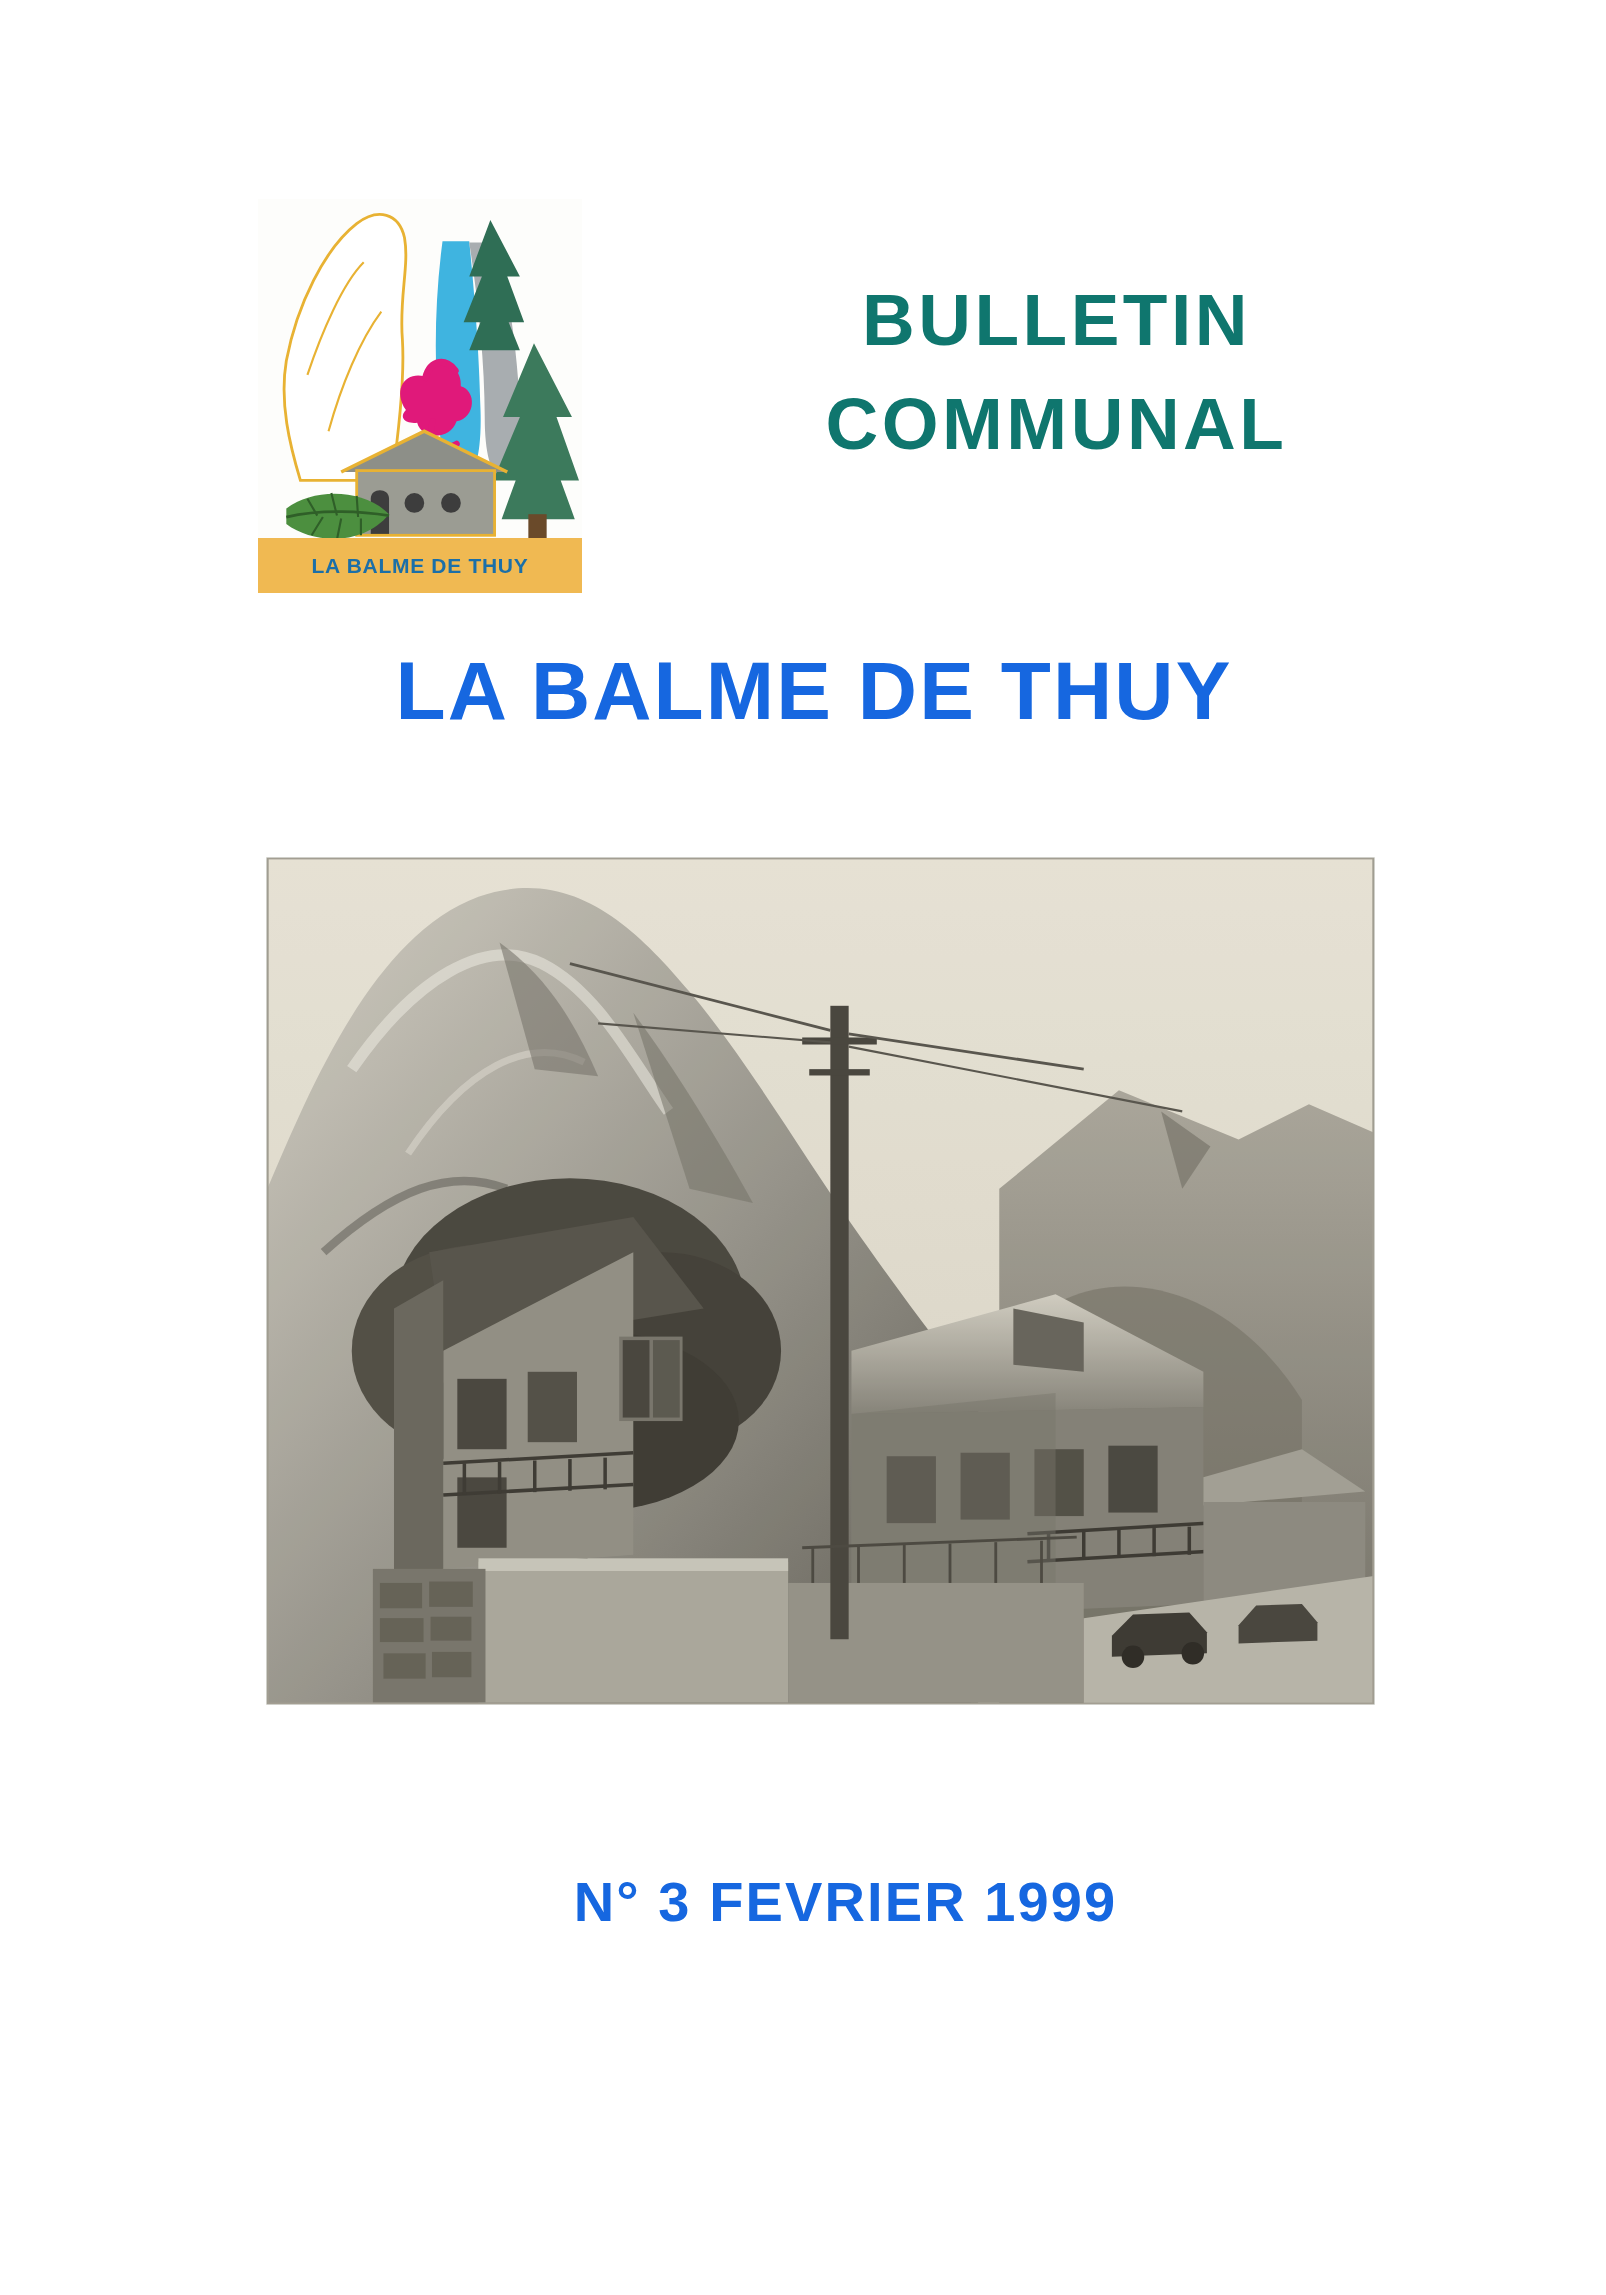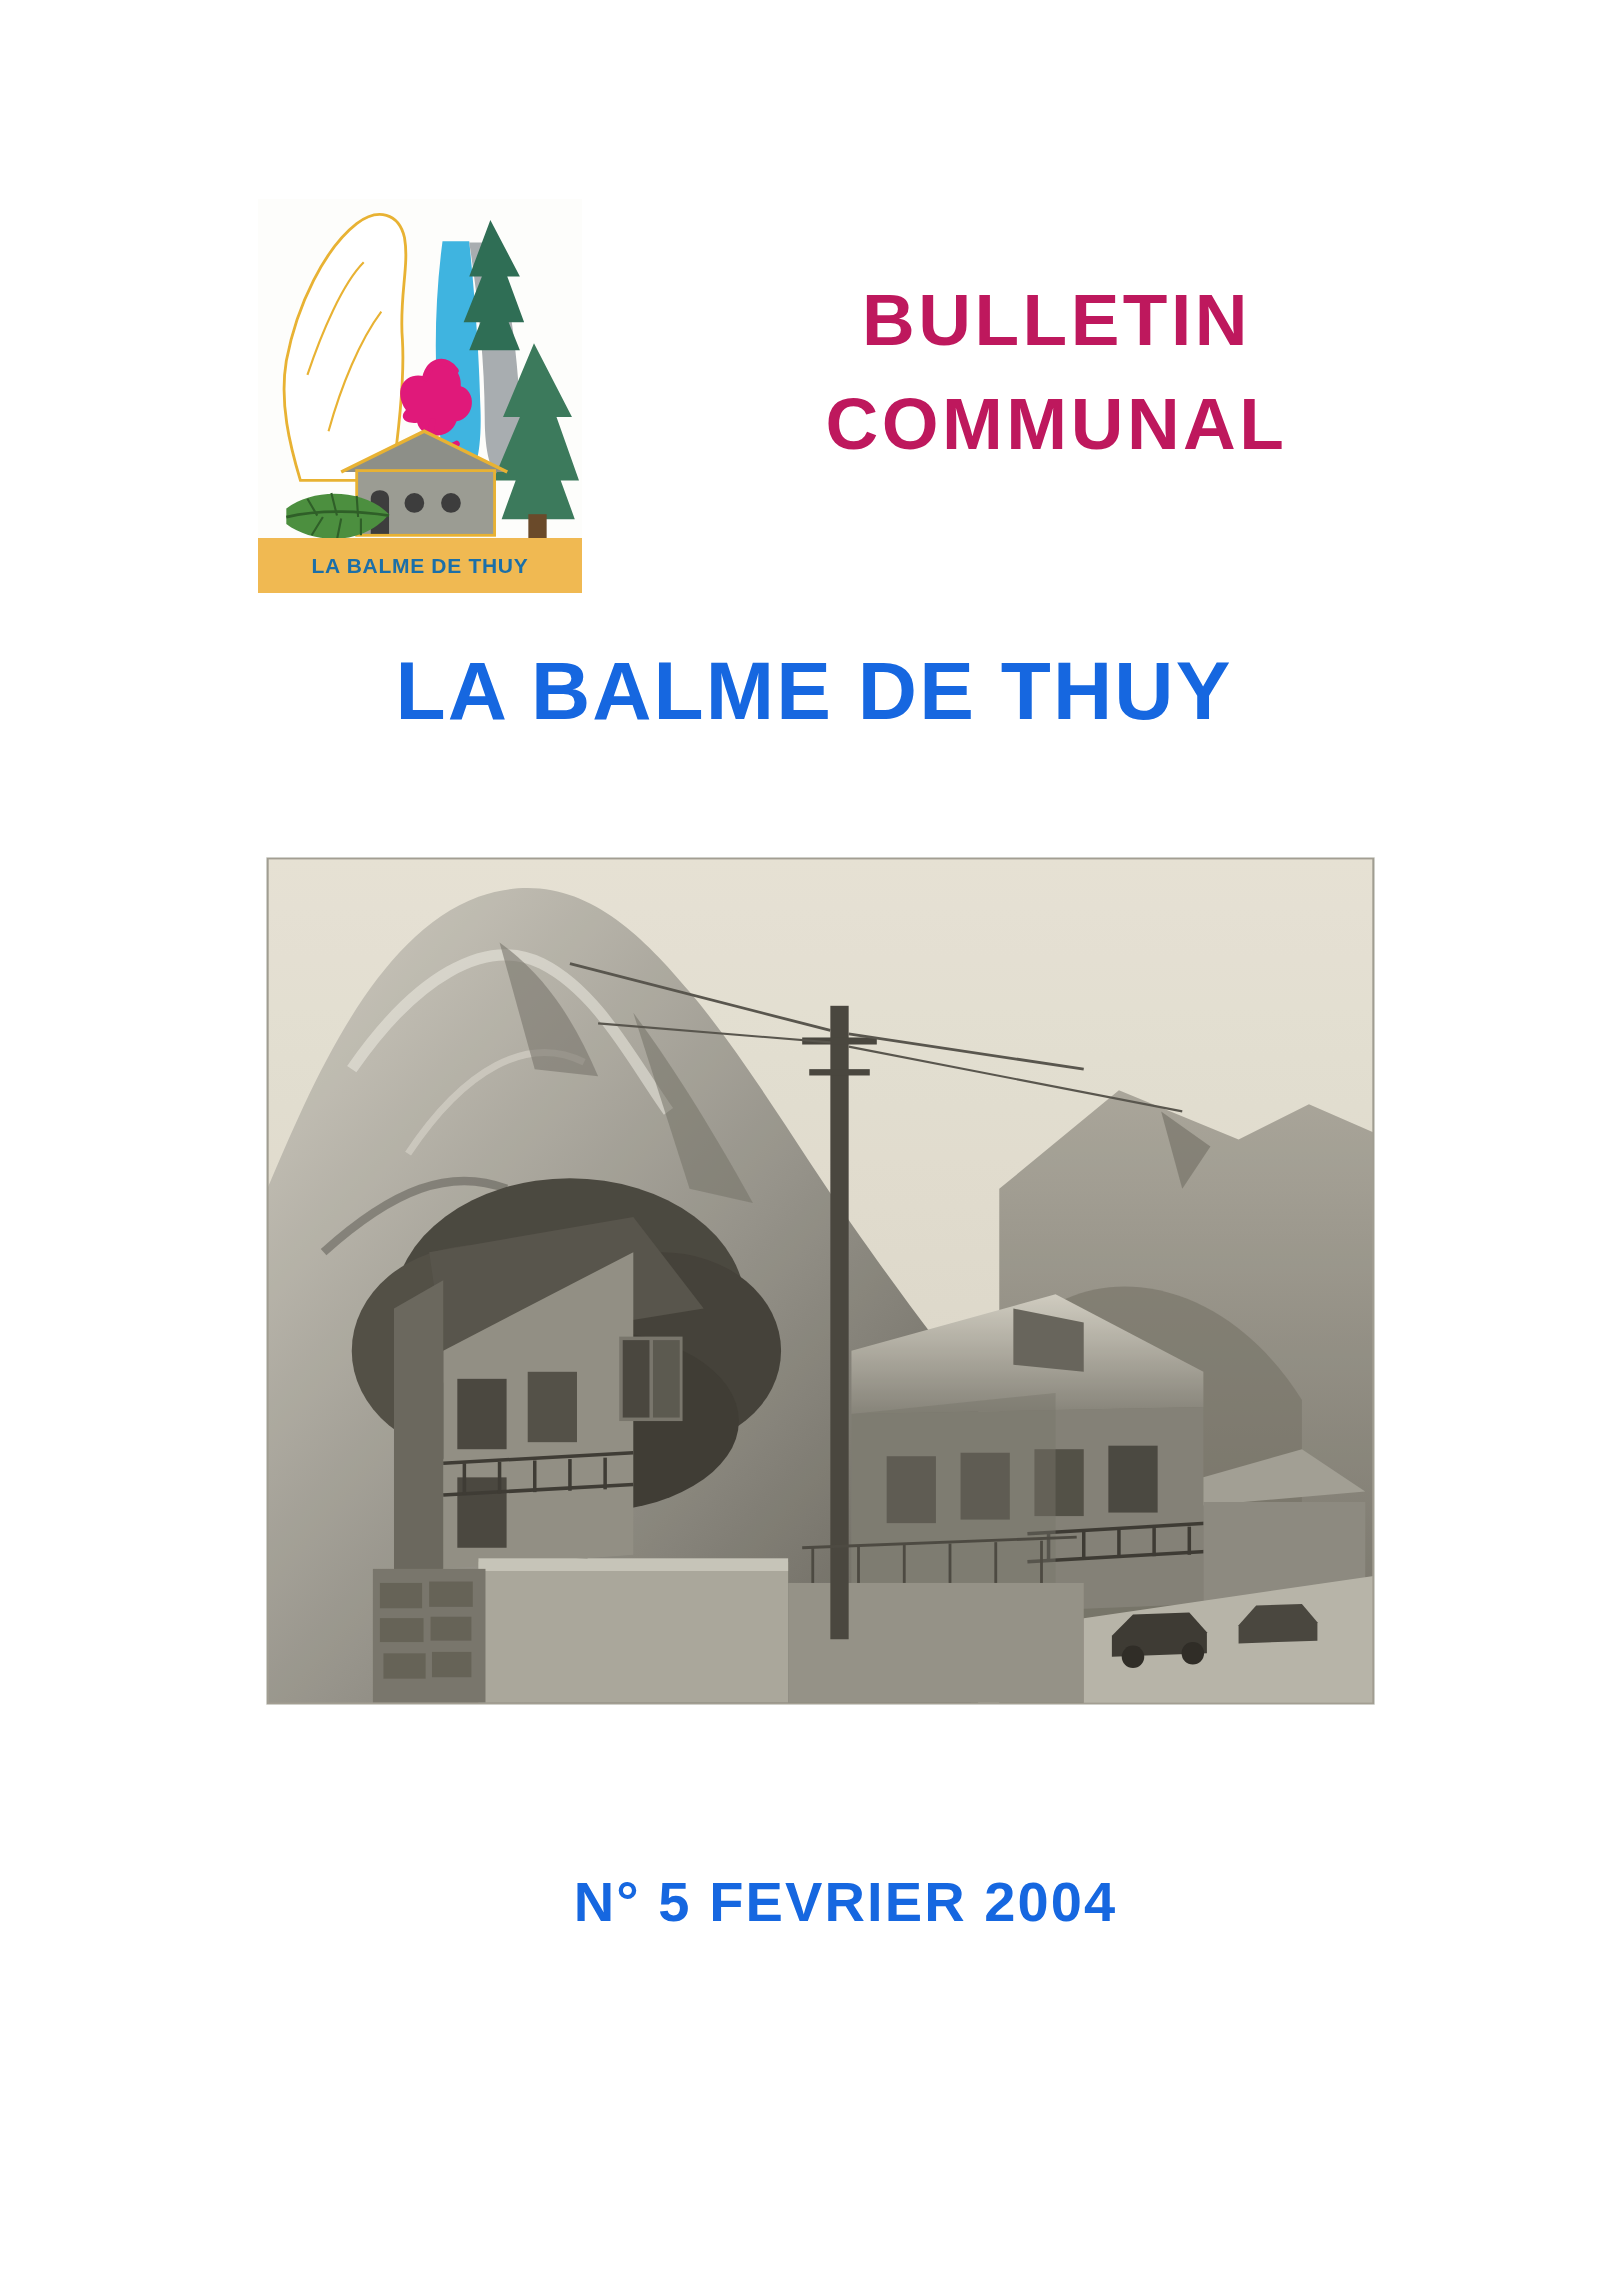--- a/index.html
+++ b/index.html
@@ -54,21 +54,21 @@
     color: #1b6fa8;
     font-family: "Liberation Sans", sans-serif;
   }
 
   
   .title-main {
     position: absolute;
     left: 634px;
     top: 275px;
     width: 845px;
-    color: #be185d;
+    color: #0f766e;
     font-family: "Liberation Sans", sans-serif;
     font-weight: 700;
     font-size: 73px;
     line-height: 1.22;
     letter-spacing: 3.5px;
     text-align: center;
   }
   .title-main .line2 { display: block; margin-top: 15px; }
 
   .title-commune {
@@ -306,16 +306,16 @@
         <line x1="970" y1="974" x2="970" y2="1030"></line>
         <line x1="1035" y1="972" x2="1035" y2="1030"></line>
         <line x1="1100" y1="970" x2="1100" y2="1030"></line>
       </g>
 
       <rect x="0" y="0" width="1572" height="1202" fill="none" stroke="#9d9a90" stroke-width="4"></rect>
       <rect x="0" y="0" width="1572" height="1202" fill="#d8c9a8" opacity="0.10"></rect>
     </svg>
   </div>
 
-  <div class="issue-line">N° 5   FEVRIER 2004</div>
+  <div class="issue-line">N° 3   FEVRIER 1999</div>
 
 </div>
 
 
 </body></html>

